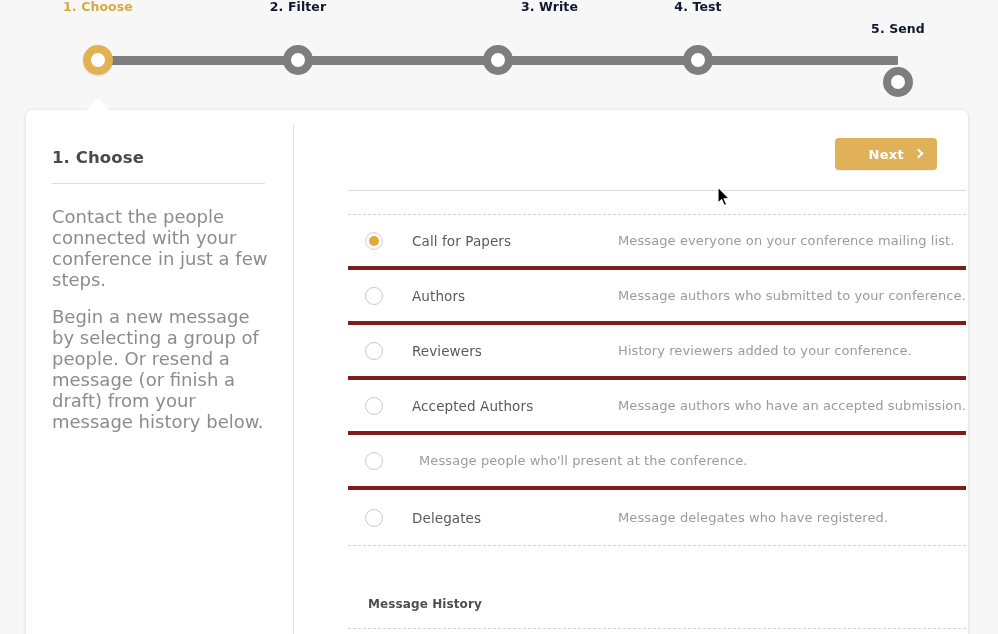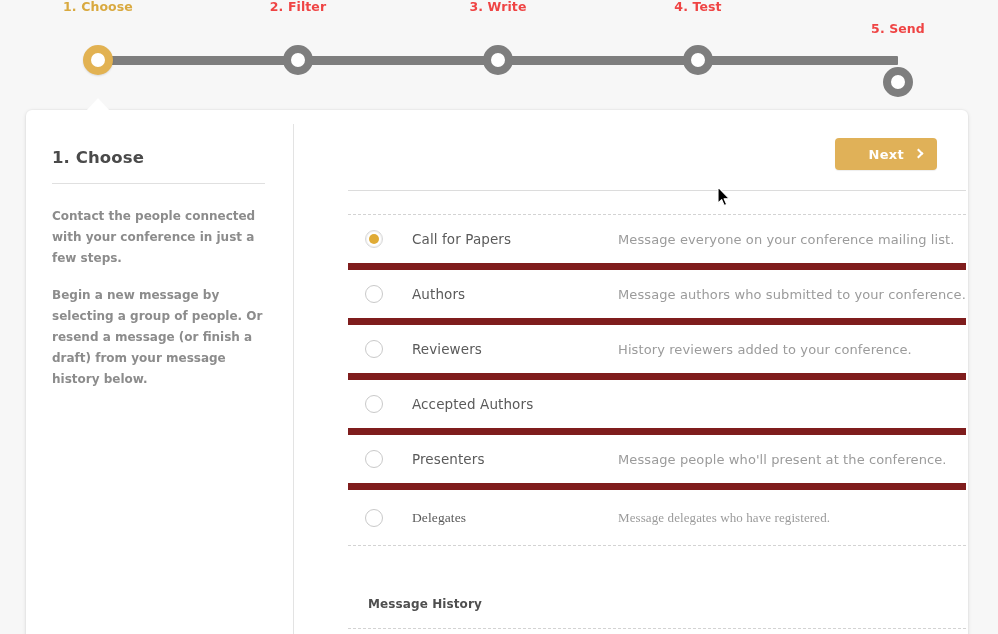--- a/index.html
+++ b/index.html
@@ -33,21 +33,21 @@
   .step {
     position: absolute;
     top: 0;
     width: 160px;
     margin-left: -80px;
     text-align: center;
   }
   .step-label {
     font-size: 12.5px;
     font-weight: bold;
-    color: #ef4444;
+    color: #0f172a;
     letter-spacing: .1px;
     white-space: nowrap;
     line-height: 14px;
   }
   .step.active .step-label { color: #d9a93f; }
   .step-dot {
     position: absolute;
     left: 50%; top: 45px;
     width: 30px; height: 30px;
     margin-left: -15px;
@@ -99,25 +99,24 @@
     color: #4a4a4a;
     margin: 0 0 16px 0;
     letter-spacing: .1px;
   }
   .sidebar-rule {
     width: 213px; height: 1px;
     background: #e0e0e0;
     margin-bottom: 22px;
   }
   .sidebar-para {
-    font-size: 12px;
+    font-size: 18px;
     line-height: 21px;
     color: #8c8c8c;
     margin: 0 0 16px 0;
-    font-weight: bold;
   }
   .sidebar-para:last-child { margin-bottom: 0; }
 
   
   .content {
     position: absolute;
     left: 294px; top: 0;
     width: 648px; height: 560px;
   }
 
@@ -161,24 +160,24 @@
     left: 28px; top: 104px;
     width: 618px;
     border-top: 1px dashed #d3d3d3;
     border-bottom: 1px dashed #d3d3d3;
   }
   .group-row {
     position: relative;
     height: 55px;
     display: flex;
     align-items: center;
-    border-bottom: 7px solid #7f1d1d;
+    border-bottom: 4px solid #7f1d1d;
     cursor: pointer;
   }
-  .group-row:last-child { border-bottom: none; font-family: Liberation Serif, serif; }
+  .group-row:last-child { border-bottom: none; }
 
   .radio {
     position: relative;
     flex: 0 0 auto;
     width: 18px; height: 18px;
     margin-left: 17px;
     border-radius: 50%;
     border: 1px solid #c9c9c9;
     background: #ffffff;
   }
@@ -244,21 +243,21 @@
   <div class="stepper">
     <div class="step-track"></div>
     <div class="step active" style="left:98px;">
       <div class="step-label">1. Choose</div>
       <div class="step-dot"></div>
     </div>
     <div class="step" style="left:298px;">
       <div class="step-label">2. Filter</div>
       <div class="step-dot"></div>
     </div>
-    <div class="step" style="left:498px;">
+    <div class="step" style="left:498px;text-align:right;">
       <div class="step-label">3. Write</div>
       <div class="step-dot"></div>
     </div>
     <div class="step" style="left:698px;">
       <div class="step-label">4. Test</div>
       <div class="step-dot"></div>
     </div>
     <div class="step" style="left:898px;margin-top:22px;">
       <div class="step-label">5. Send</div>
       <div class="step-dot"></div>
@@ -310,27 +309,27 @@
             </span>
           <span class="group-label">Reviewers</span>
           <span class="group-desc">History reviewers added to your conference.</span>
         </div>
 
         <div class="group-row">
           <span class="radio">
               <span class="radio-dot"></span>
             </span>
           <span class="group-label">Accepted Authors</span>
-        </div>
-
-        <div class="group-row">
-          <span class="radio">
-              <span class="radio-dot"></span>
-            </span>
-          <span class="group-label">Presenters</span>
+          <span class="group-desc">Message authors who have an accepted submission.</span>
+        </div>
+
+        <div class="group-row">
+          <span class="radio">
+              <span class="radio-dot"></span>
+            </span>
           <span class="group-desc">Message people who'll present at the conference.</span>
         </div>
 
         <div class="group-row">
           <span class="radio">
               <span class="radio-dot"></span>
             </span>
           <span class="group-label">Delegates</span>
           <span class="group-desc">Message delegates who have registered.</span>
         </div>

